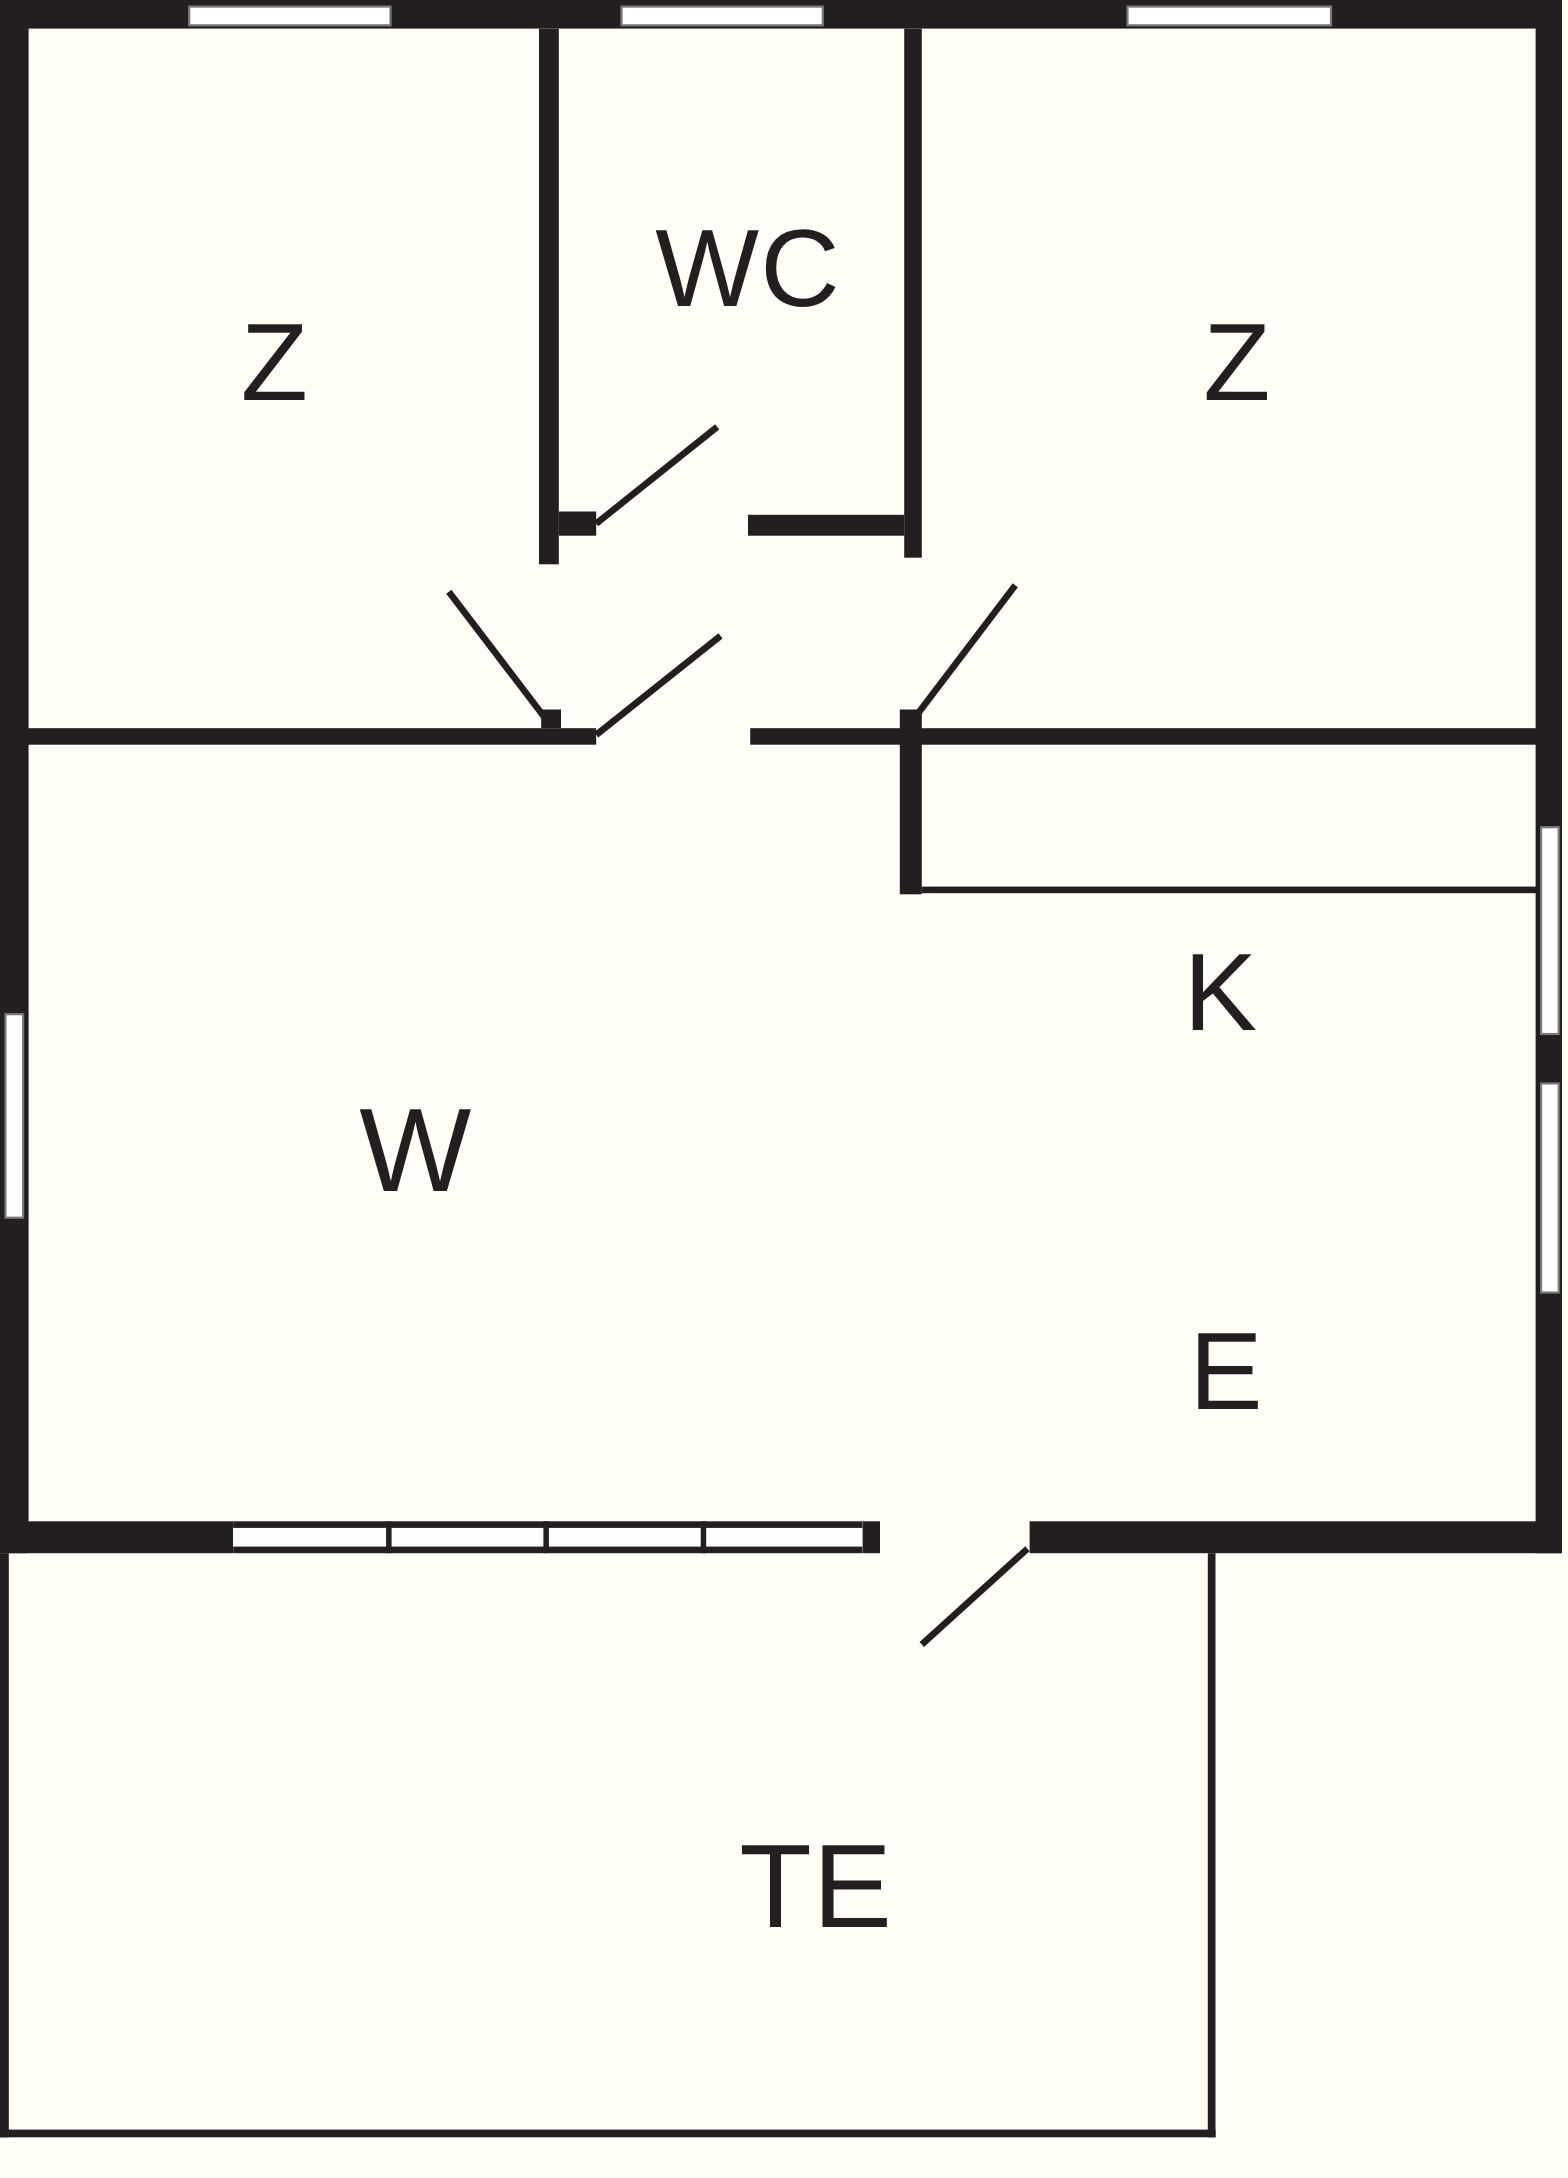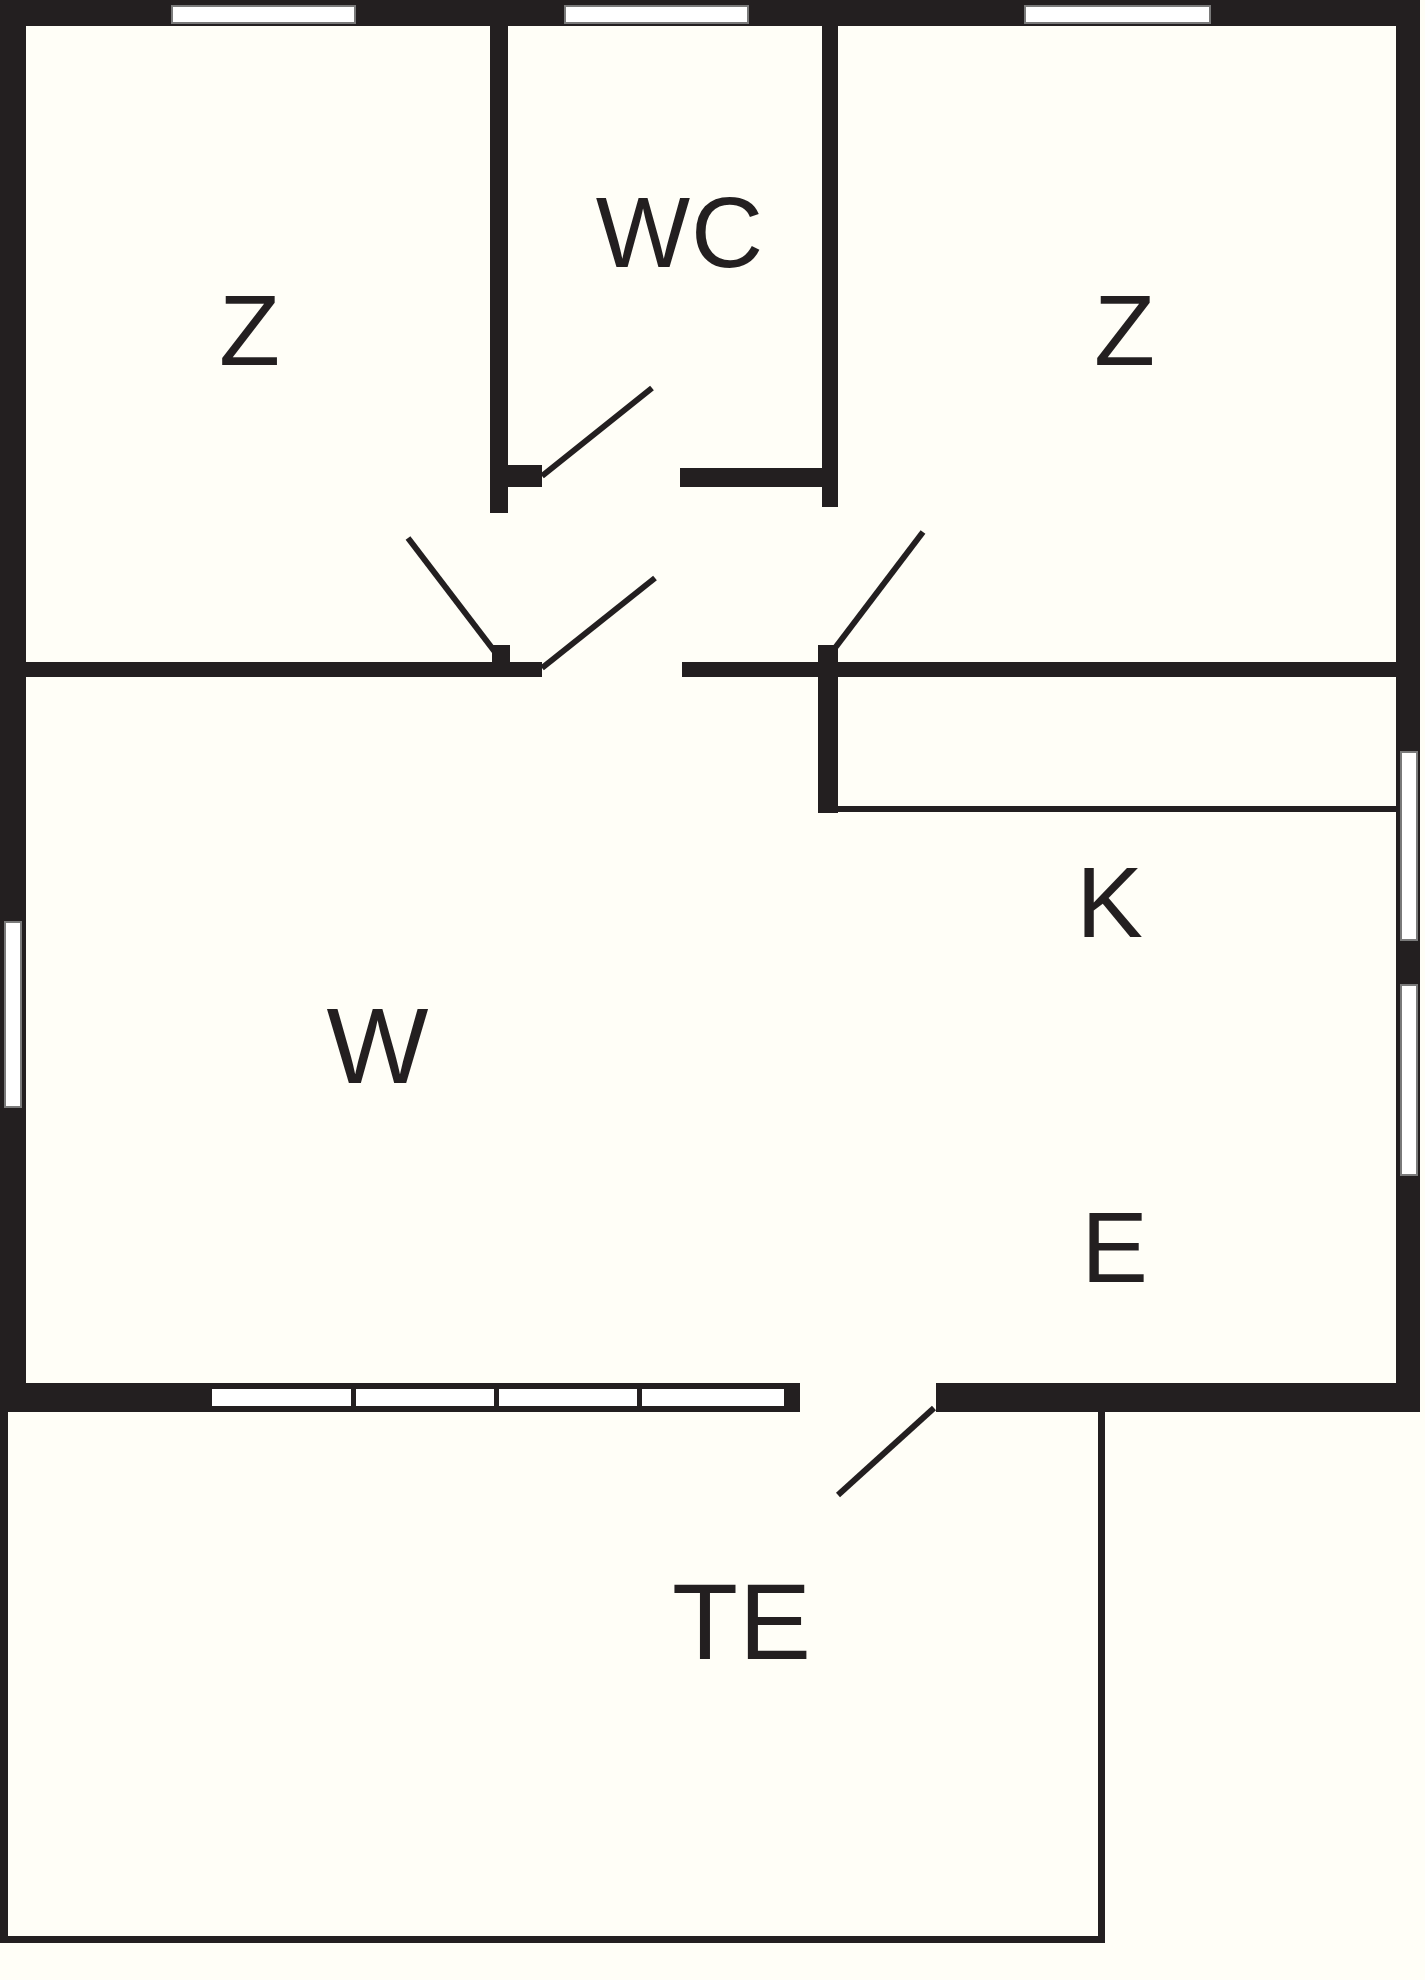--- a/index.html
+++ b/index.html
@@ -57,19 +57,19 @@
       <rect x="351" y="1383" width="5" height="29" fill="#231f20"></rect>
       <rect x="494" y="1383" width="5" height="29" fill="#231f20"></rect>
       <rect x="637" y="1383" width="5" height="29" fill="#231f20"></rect>
       <line x1="542" y1="476" x2="652" y2="388" stroke="#231f20" stroke-width="6"></line>
       <line x1="495" y1="652" x2="408" y2="538" stroke="#231f20" stroke-width="6"></line>
       <line x1="542" y1="668" x2="655" y2="578" stroke="#231f20" stroke-width="6"></line>
       <line x1="835" y1="648" x2="923" y2="532" stroke="#231f20" stroke-width="6"></line>
       <line x1="934" y1="1408" x2="838" y2="1495" stroke="#231f20" stroke-width="6"></line>
     </svg>
   <div class="room-label" style="left: 250px; top: 330px; font-size: 100px;">Z</div>
-  <div class="room-label" style="left: 680px; top: 232px; font-size: 100px;">WC</div>
+  <div class="room-label" style="left: 680px; top: 244px; font-size: 100px;">WC</div>
   <div class="room-label" style="left: 1125px; top: 330px; font-size: 100px;">Z</div>
   <div class="room-label" style="left: 378px; top: 1046px; font-size: 108px;">W</div>
   <div class="room-label" style="left: 1110px; top: 902px; font-size: 100px;">K</div>
   <div class="room-label" style="left: 1115px; top: 1247px; font-size: 100px;">E</div>
-  <div class="room-label" style="left: 742px; top: 1622px; font-size: 108px;">TE</div>
+  <div class="room-label" style="left: 742px; top: 1715px; font-size: 108px;">TE</div>
 </div>
 
 </body></html>

